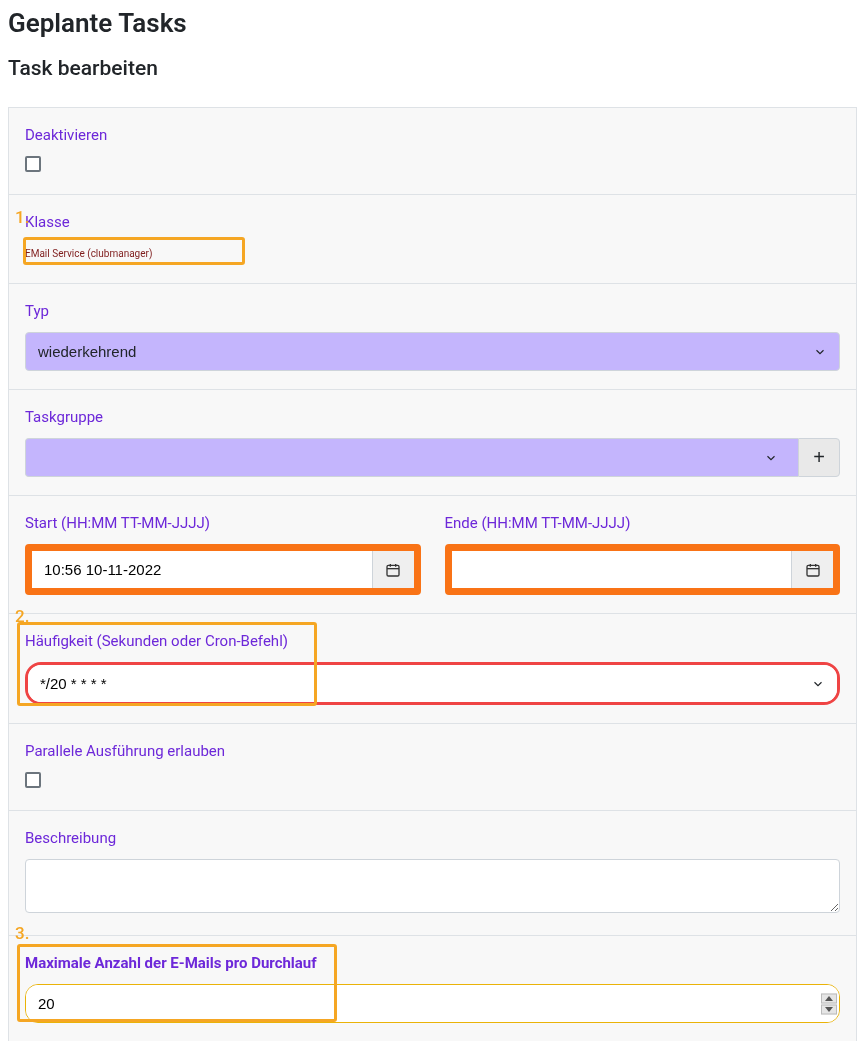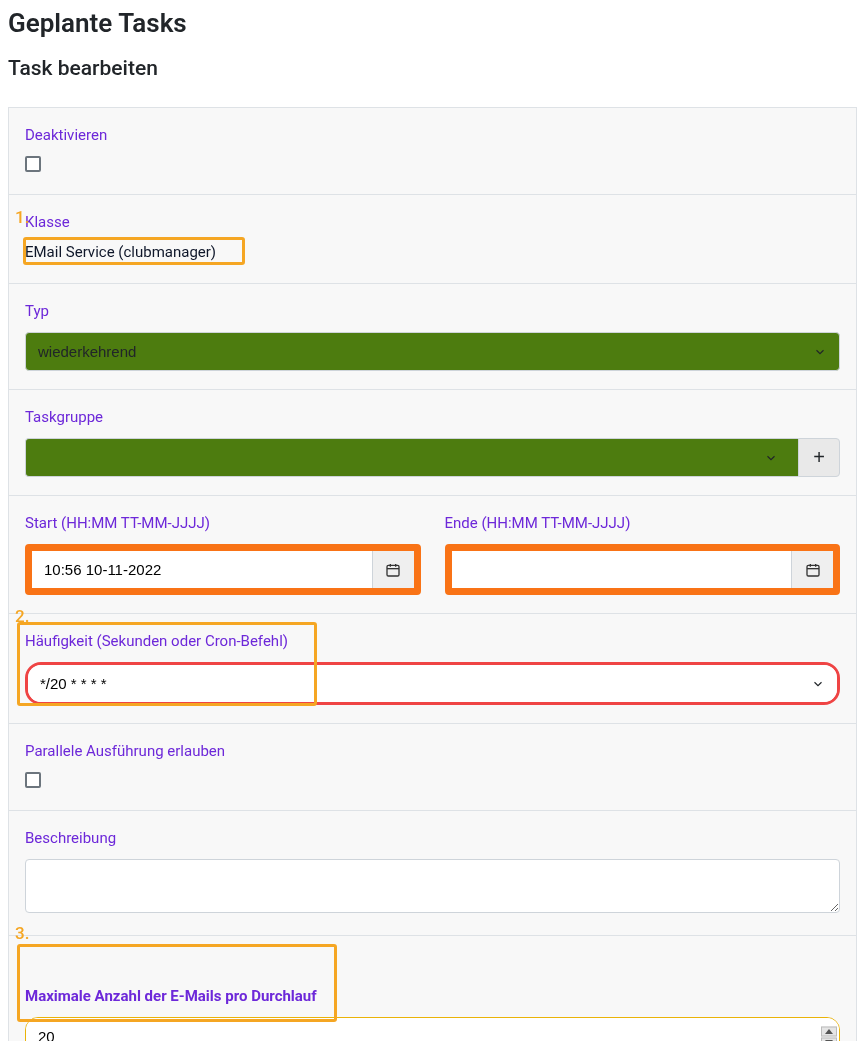--- a/index.html
+++ b/index.html
@@ -37,43 +37,42 @@
       border-bottom: none;
     }
     .field-label {
       display: block;
       font-size: 15px;
       color: #6d28d9;
       margin-bottom: 12px;
     }
     .field-label.bold {
       font-weight: 700;
-      margin-top: 33px;
     }
     .checkbox-wrap {
       margin-top: 4px;
     }
     input[type="checkbox"] {
       width: 16px;
       height: 16px;
       border: 2px solid #6c757d;
       border-radius: 2px;
       background: #fff;
       appearance: none;
       cursor: pointer;
     }
     .text-value {
-      font-size: 15px;
-      color: #0f172a;
+      font-size: 10px;
+      color: #7f1d1d;
     }
     .select-wrap {
       position: relative;
       display: flex;
       align-items: stretch;
-      background: #4d7c0f;
+      background: #c4b5fd;
       border: 1px solid #ced4da;
       border-radius: 4px;
       overflow: hidden;
     }
     .select-input {
       flex: 1;
       padding: 10px 40px 10px 12px;
       border: none;
       font-size: 15px;
       color: #212529;

